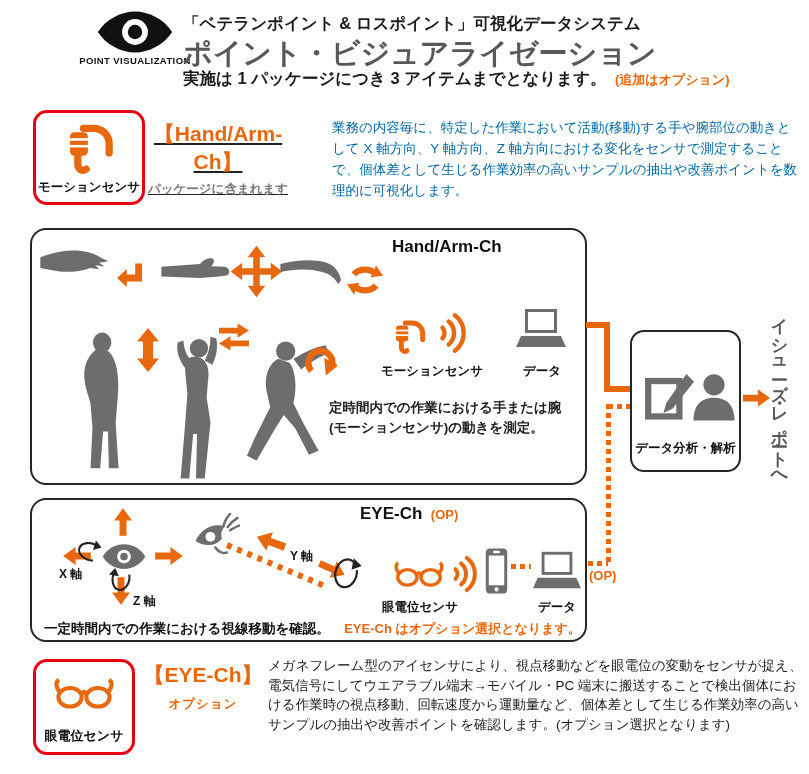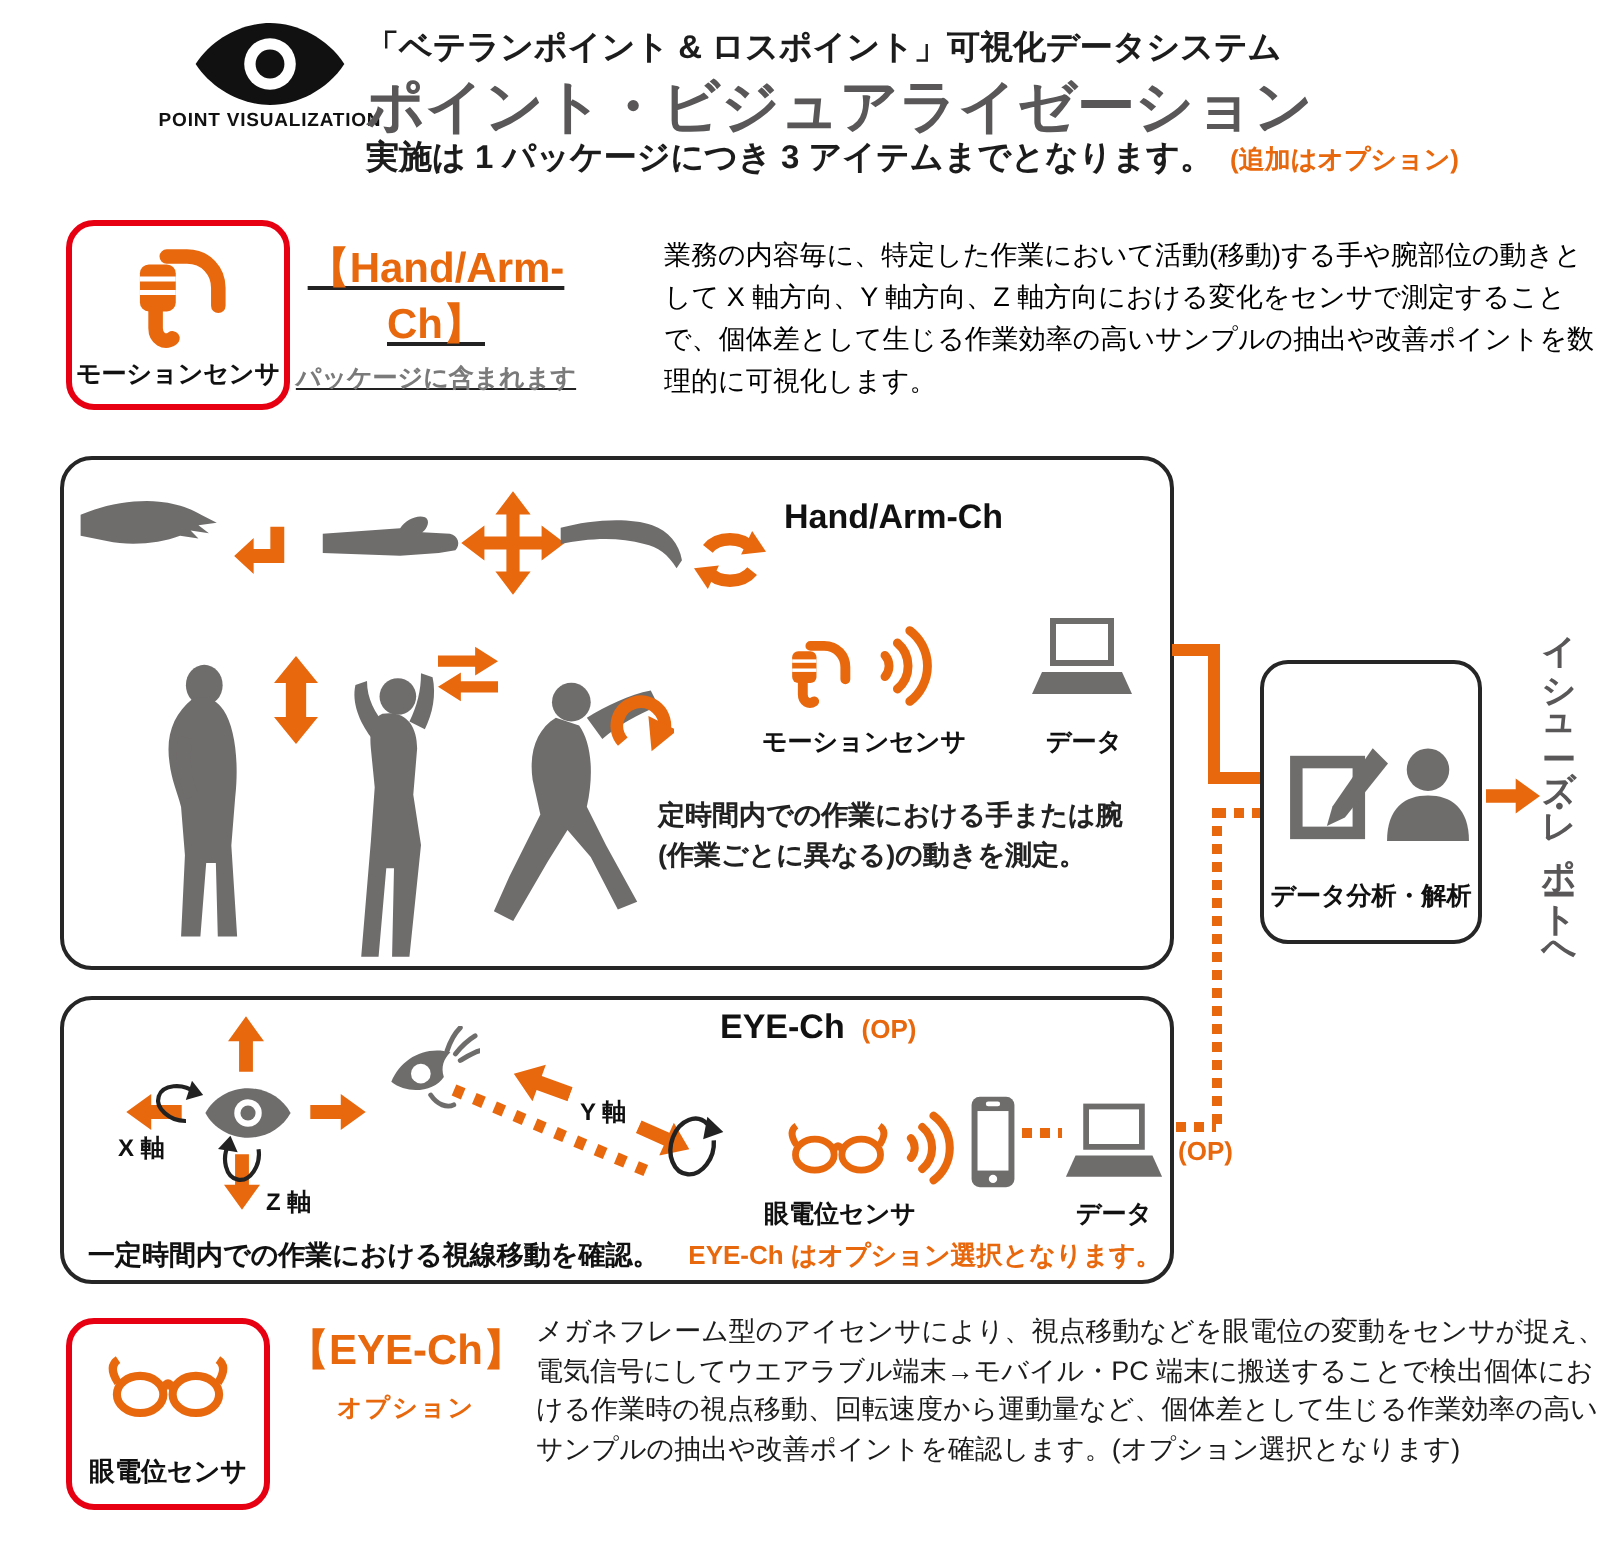--- a/index.html
+++ b/index.html
@@ -60,24 +60,24 @@
       </svg>
     </div>
     <div class="abs b ctr" style="left:0;bottom:6px;width:100%;font-size:12.5px;color:#111;">モーションセンサ</div>
   </div>
 
   <div class="abs ctr" style="left:145px;top:120px;width:146px;text-decoration:underline;">
     <div class="b orange-t" style="font-size:21px;">【Hand/Arm-Ch】</div>
     <div class="b" style="font-size:12.5px;color:#7a7a7a;margin-top:5px;">パッケージに含まれます</div>
   </div>
 
-  <div class="abs" style="left:332px;top:117px;width:468px;font-size:13.5px;line-height:21px;color:#000000;">業務の内容毎に、特定した作業において活動(移動)する手や腕部位の動きとして X 軸方向、Y 軸方向、Z 軸方向における変化をセンサで測定することで、個体差として生じる作業効率の高いサンプルの抽出や改善ポイントを数理的に可視化します。</div>
+  <div class="abs" style="left:332px;top:117px;width:468px;font-size:13.5px;line-height:21px;color:#0369a1;">業務の内容毎に、特定した作業において活動(移動)する手や腕部位の動きとして X 軸方向、Y 軸方向、Z 軸方向における変化をセンサで測定することで、個体差として生じる作業効率の高いサンプルの抽出や改善ポイントを数理的に可視化します。</div>
 
   <div class="abs outline-box" style="left:30px;top:228px;width:553px;height:253px;">
-    <div class="abs b" style="left:360px;top:19px;font-size:17px;color:#111;">Hand/Arm-Ch</div>
+    <div class="abs b" style="left:360px;top:7px;font-size:17px;color:#111;">Hand/Arm-Ch</div>
 
     <div class="abs" style="left:7px;top:17px;">
       <svg width="72" height="30" viewBox="0 0 110 42">
           <path fill="#6F6C6C" d="M2,14 C20,6 45,2 62,4 C74,5 86,9 94,14 L106,20 L92,22 L100,28 L86,26 L92,32 L78,30 C62,36 40,38 22,34 L2,30 Z"></path>
         </svg>
     </div>
     <div class="abs" style="left:85px;top:32px;">
       <svg width="28" height="32" viewBox="0 0 40 46">
           <path fill="#E8680E" d="M26,2 H36 V28 H14 V36 L0,23 L14,10 V18 H26 Z"></path>
         </svg>
@@ -181,21 +181,21 @@
         <rect x="20" y="4" width="64" height="48" fill="#6F6C6C"></rect>
         <rect x="26" y="10" width="52" height="36" fill="#fff"></rect>
         <path d="M12,58 H92 L102,80 H2 Z" fill="#6F6C6C"></path>
       </svg>
     </div>
     <div class="abs b ctr" style="left:348px;top:133px;width:104px;font-size:12.5px;color:#111;">モーションセンサ</div>
     <div class="abs b ctr" style="left:487px;top:133px;width:46px;font-size:12.5px;color:#111;">データ</div>
 
     <div class="abs" style="left:297px;top:168px;width:252px;font-size:13.5px;line-height:20px;">
       <div class="b">定時間内での作業における手または腕</div>
-      <div class="b">(作業ごとに異なる)の動きを測定。</div>
+      <div class="b">(モーションセンサ)の動きを測定。</div>
     </div>
   </div>
 
   <div class="abs seg" style="left:586px;top:322px;width:24px;height:6px;"></div>
   <div class="abs seg" style="left:604px;top:322px;width:6px;height:70px;"></div>
   <div class="abs seg" style="left:604px;top:386px;width:27px;height:6px;"></div>
 
   <div class="abs dot-h" style="left:608px;top:404px;width:22px;"></div>
   <div class="abs dot-v" style="left:606px;top:404px;height:160px;"></div>
   <div class="abs dot-h" style="left:588px;top:561px;width:20px;"></div>

